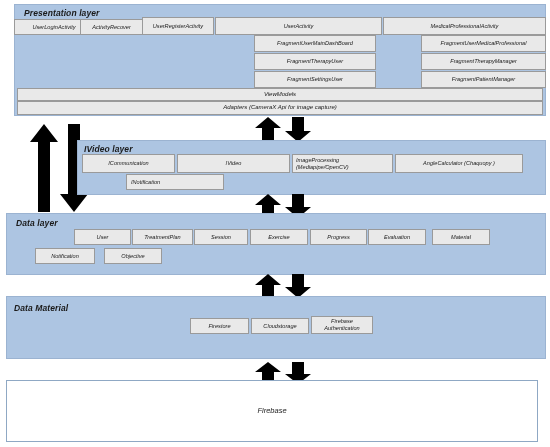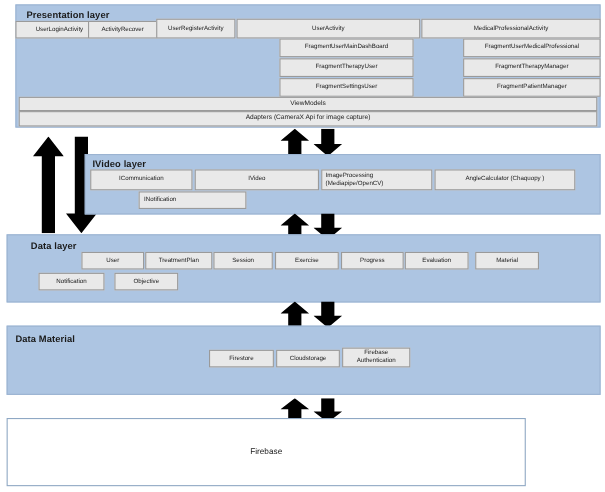--- a/index.html
+++ b/index.html
@@ -12,20 +12,21 @@
     height: 447px;
     position: relative;
     font-family: "Liberation Sans", sans-serif;
     overflow: hidden;
   }
 
   .canvas {
     position: relative;
     width: 550px;
     height: 447px;
+    font-style: italic;
   }
 
   
   .layer {
     position: absolute;
     background: #adc5e2;
     border: 1px solid #9bb3d1;
     box-sizing: border-box;
   }
   .layer-title {
@@ -133,21 +134,21 @@
       <polygon points="13,0 26,11 19,11 19,24 7,24 7,11 0,11" fill="#000000"></polygon>
     </svg>
   </div>
   <div class="arrow" style="left:285px; top:194px; width:26px; height:24px;">
     <svg width="26" height="24" viewBox="0 0 26 24">
       <polygon points="13,24 26,13 19,13 19,0 7,0 7,13 0,13" fill="#000000"></polygon>
     </svg>
   </div>
 
   <div class="layer" style="left:6px; top:213px; width:540px; height:62px;"></div>
-  <div class="layer-title" style="left:28px; top:218px;">Data layer</div>
+  <div class="layer-title" style="left:16px; top:218px;">Data layer</div>
 
   <div class="box" style="left:74px; top:229px; width:57px; height:16px;">User</div>
   <div class="box" style="left:132px; top:229px; width:61px; height:16px;">TreatmentPlan</div>
   <div class="box" style="left:194px; top:229px; width:54px; height:16px;">Session</div>
   <div class="box" style="left:250px; top:229px; width:58px; height:16px;">Exercise</div>
   <div class="box" style="left:310px; top:229px; width:57px; height:16px;">Progress</div>
   <div class="box" style="left:368px; top:229px; width:58px; height:16px;">Evaluation</div>
   <div class="box" style="left:432px; top:229px; width:58px; height:16px;">Material</div>
 
   <div class="box" style="left:35px; top:248px; width:60px; height:16px;">Notification</div>
@@ -176,15 +177,15 @@
     <svg width="26" height="22" viewBox="0 0 26 22">
       <polygon points="13,0 26,10 19,10 19,22 7,22 7,10 0,10" fill="#000000"></polygon>
     </svg>
   </div>
   <div class="arrow" style="left:285px; top:362px; width:26px; height:22px;">
     <svg width="26" height="22" viewBox="0 0 26 22">
       <polygon points="13,22 26,12 19,12 19,0 7,0 7,12 0,12" fill="#000000"></polygon>
     </svg>
   </div>
 
-  <div class="box white" style="left:6px; top:380px; width:472px; height:62px;">Firebase</div>
+  <div class="box white" style="left:6px; top:380px; width:532px; height:62px;">Firebase</div>
 
 </div>
 
 </body></html>

